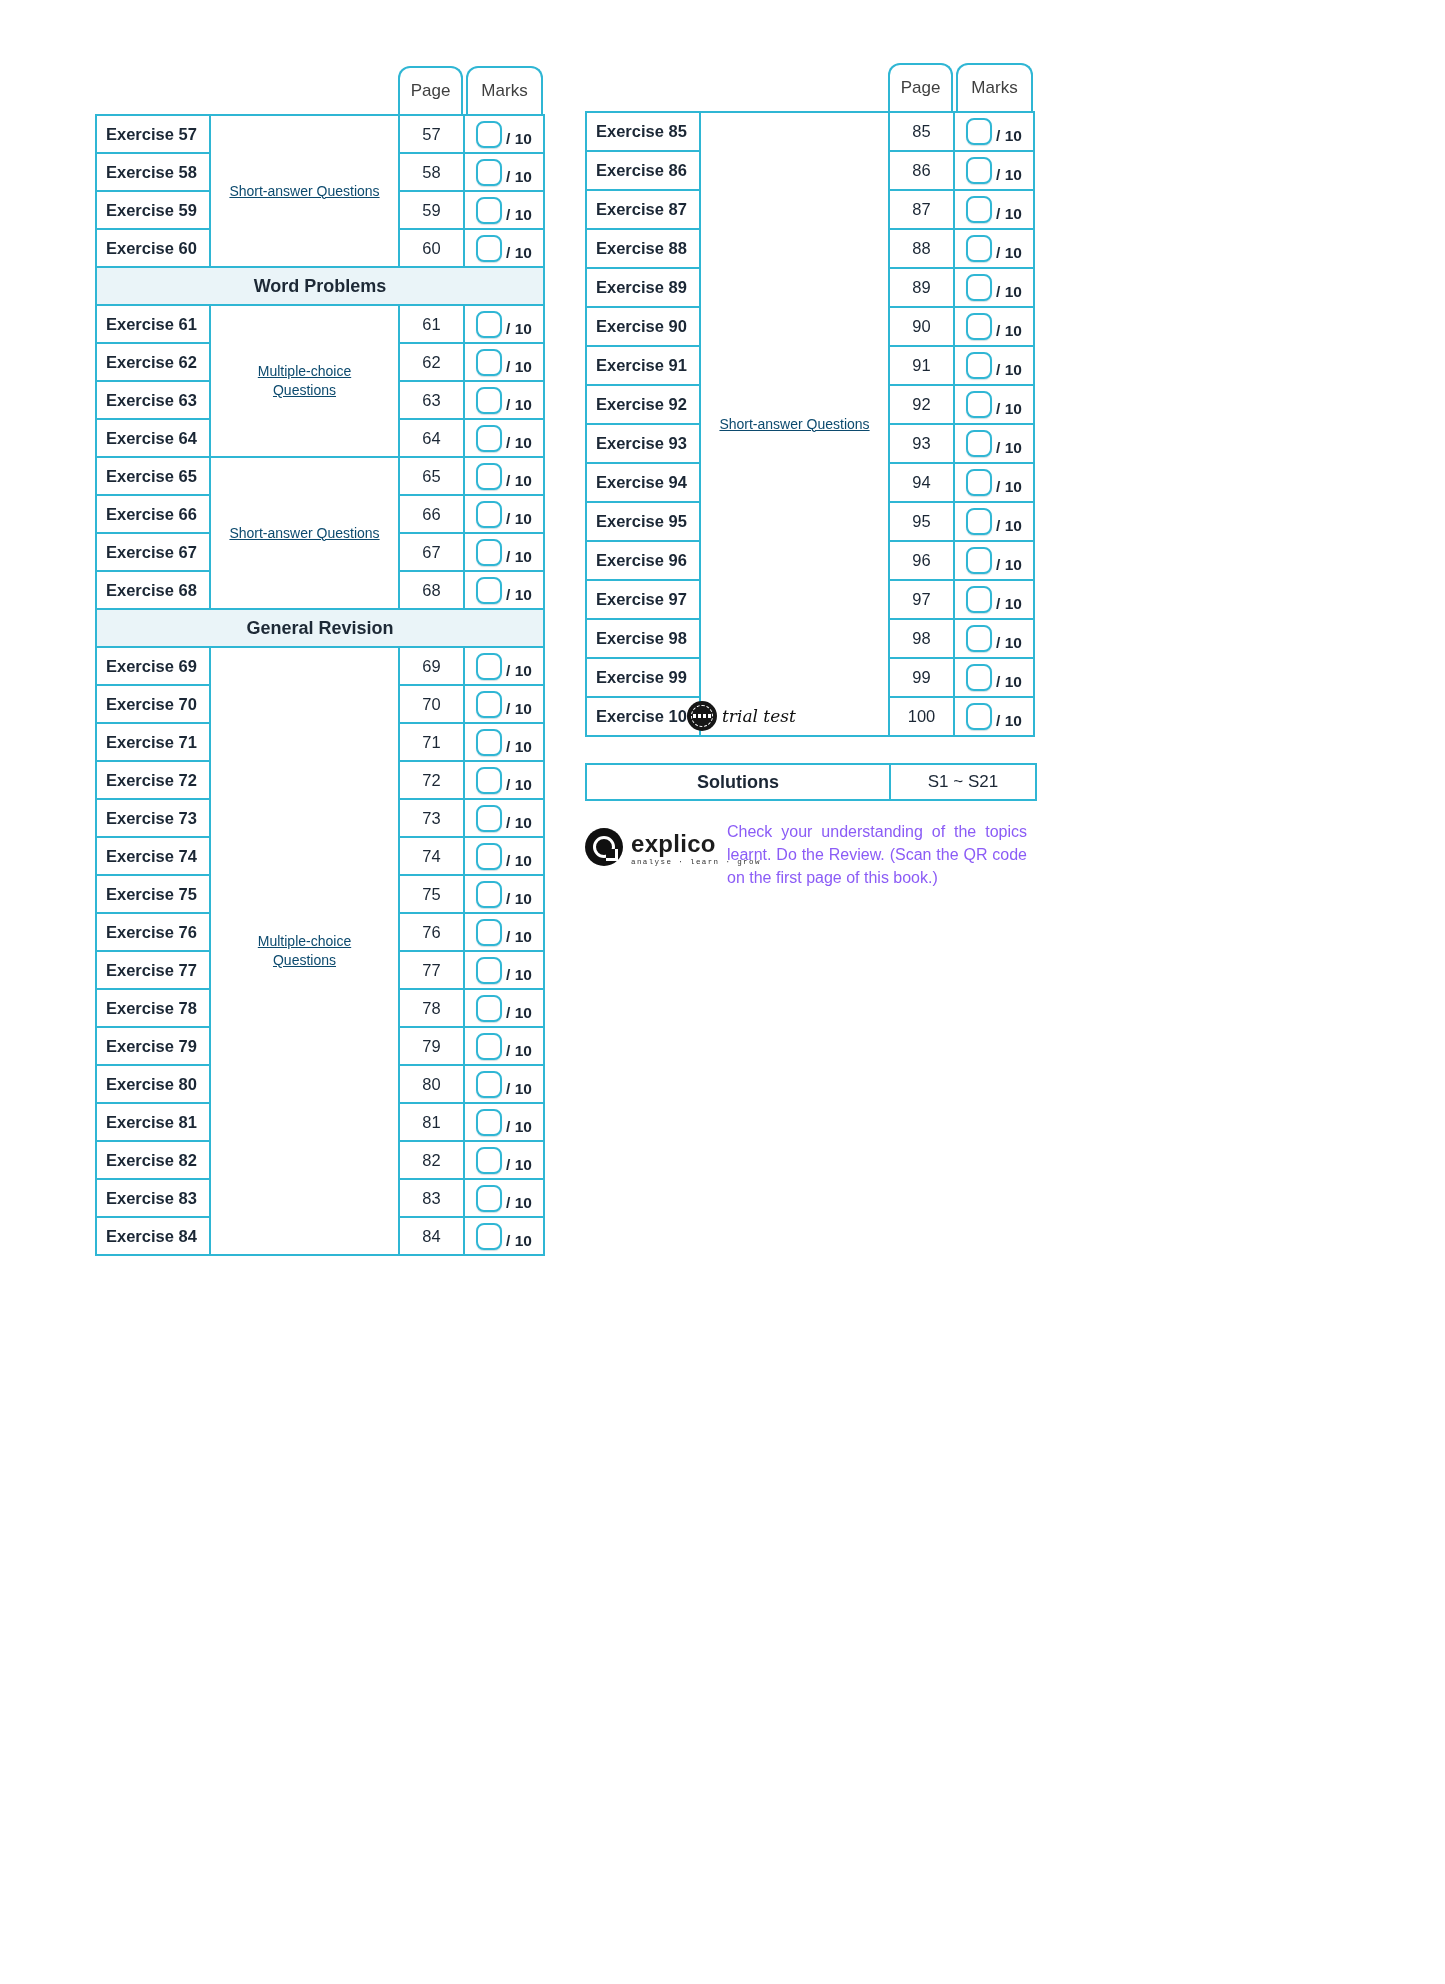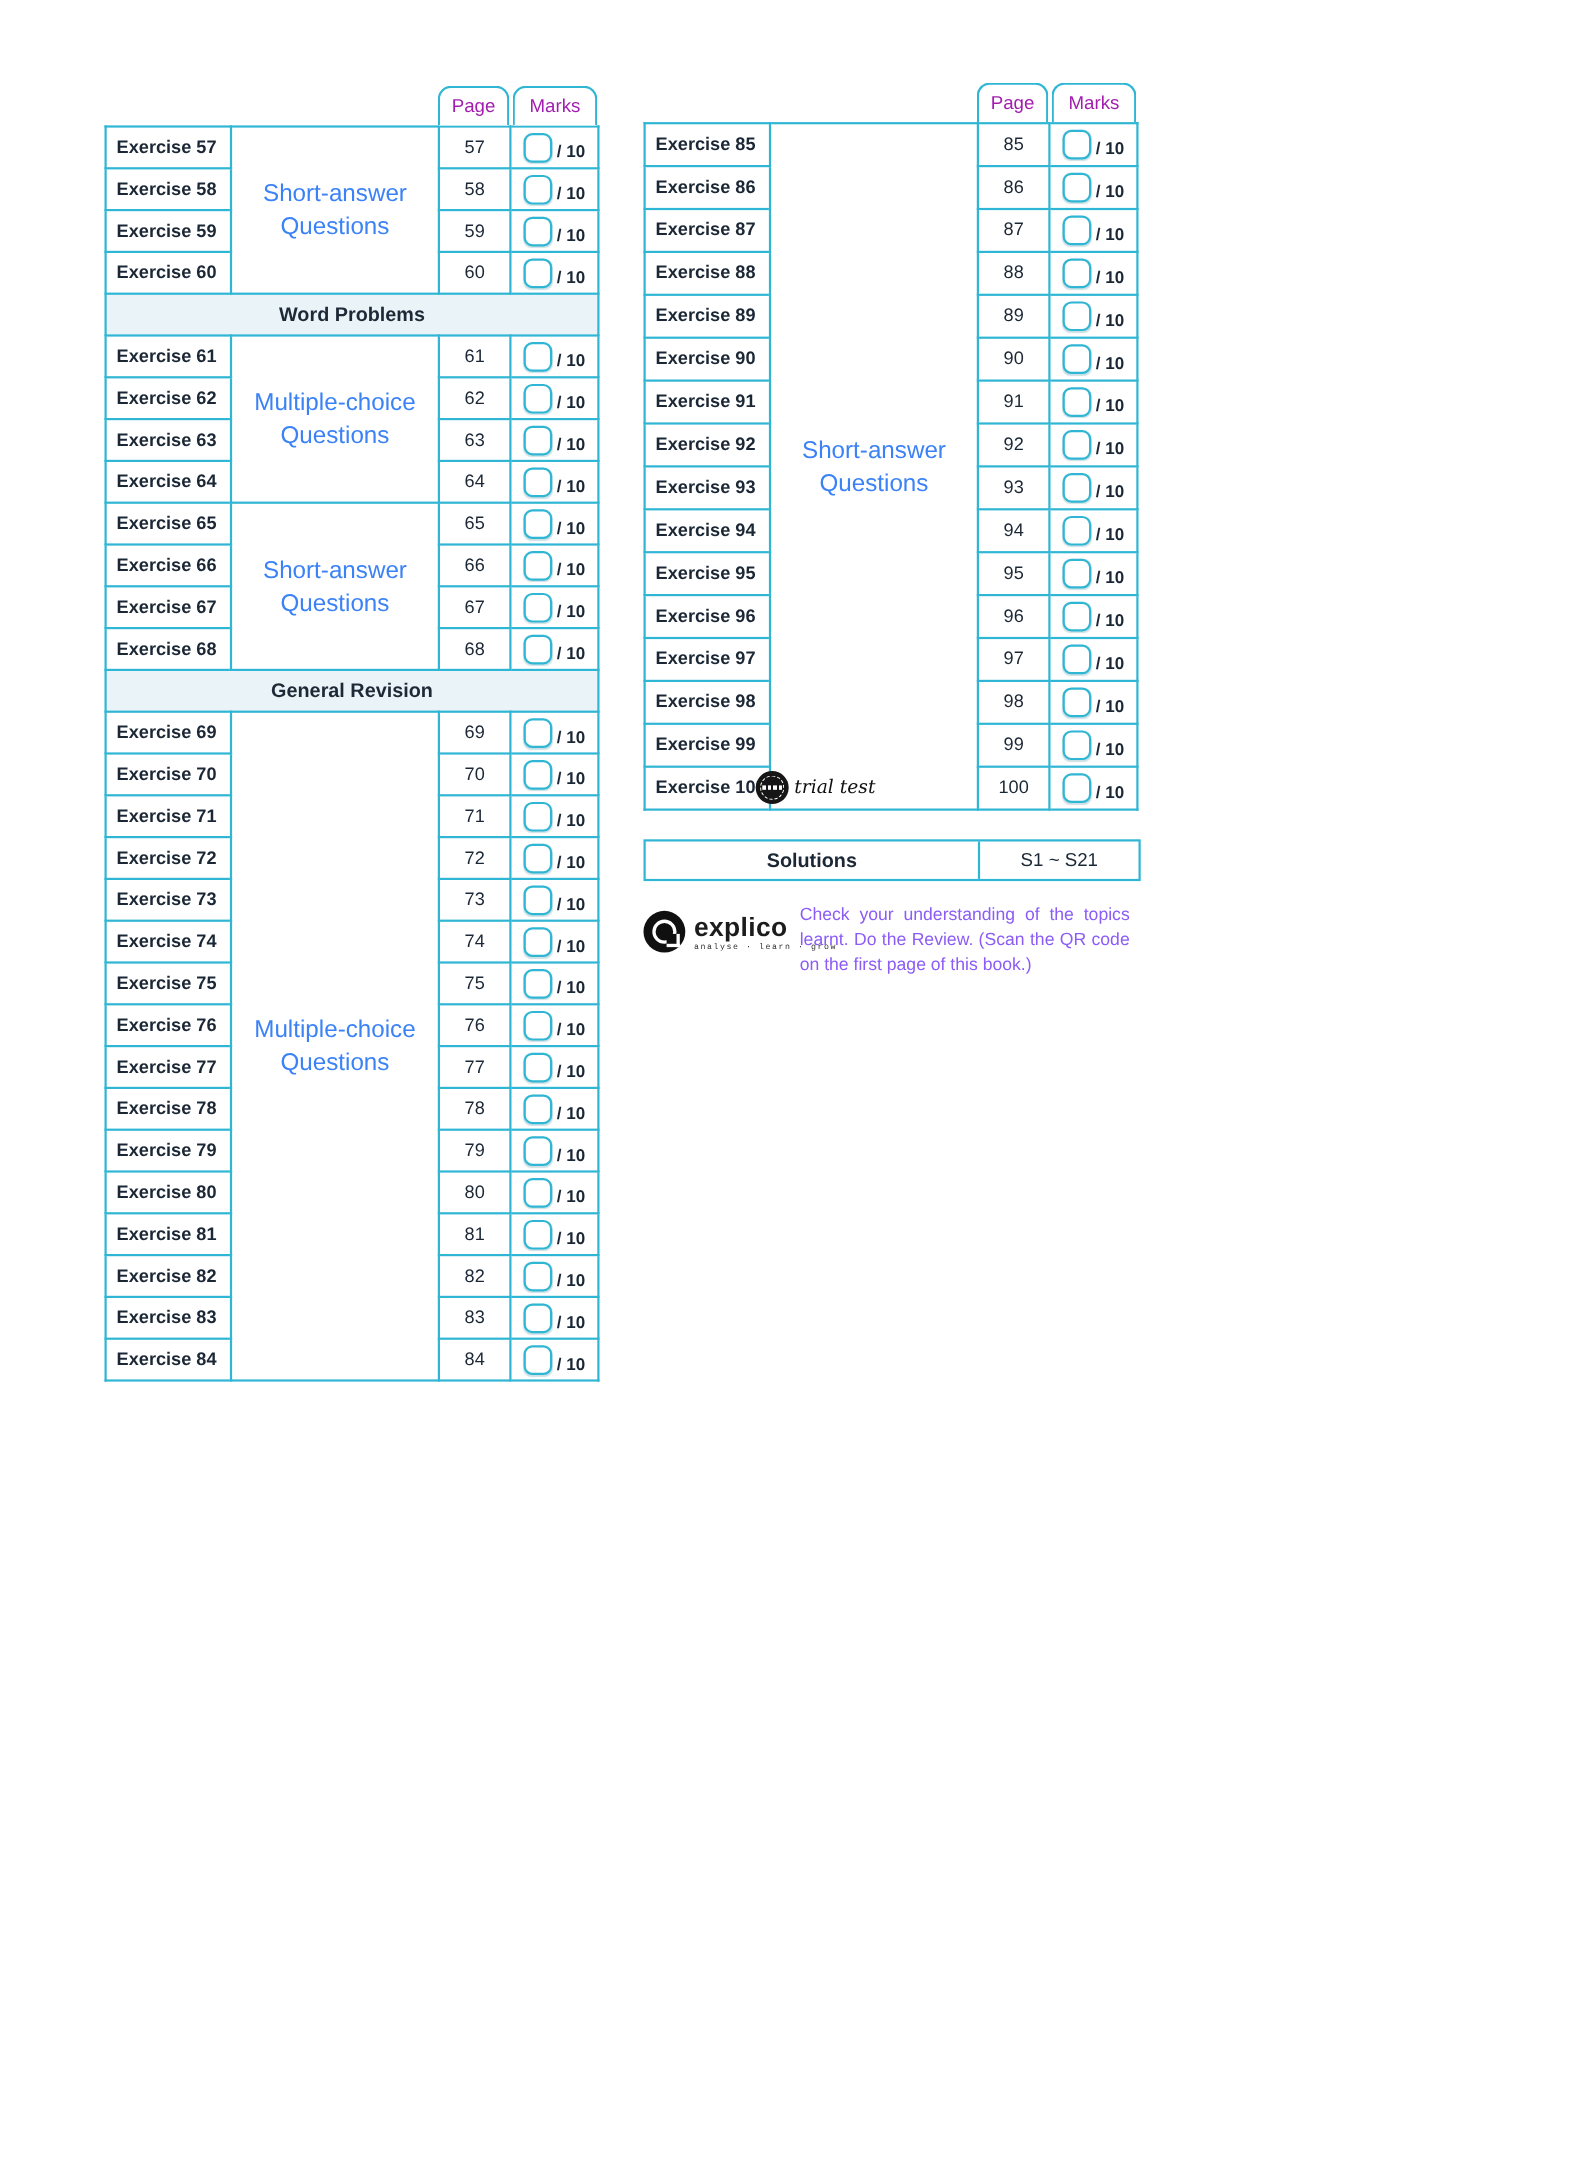--- a/index.html
+++ b/index.html
@@ -10,35 +10,35 @@
     font-family:"Liberation Sans", sans-serif; color:var(--ink);
   }
 
   .tbl-wrap { position:absolute; }
   #left-table { left:95px; top:78px; }
   #right-table { left:585px; top:75px; }
 
   .tabs-row { display:flex; align-items:flex-end; height:36px; }
   .tab-spacer { width:303px; }
   .tab {
-    height:36px; background:#fff; border:2px solid var(--teal); border-bottom:none;
+    height:48px; background:#fff; border:2px solid var(--teal); border-bottom:none;
     border-radius:12px 12px 0 0; display:flex; align-items:center; justify-content:center;
-    font-size:17px; color:#a21caf;
+    font-size:17px; color:#404040;
   }
   .tab.page { width:65px; }
   .tab.marks { width:77px; margin-left:3px; }
 
   table.marks-table { border-collapse:collapse; background:#fff; }
   .marks-table td { border:2px solid var(--teal); }
   .left-t td { height:38px; }
   .right-t td { height:39px; }
 
   td.name { width:114px; font-weight:bold; font-size:16.5px; padding-left:9px; white-space:nowrap; }
   td.cat  { width:189px; text-align:center; vertical-align:middle; position:relative; }
-  .cat-label { font-size:22px; line-height:1.35; color:#3b82f6; padding:0 14px; }
+  .cat-label { font-size:14px; line-height:1.35; color:#0c4a6e; padding:0 14px;text-decoration:underline; }
   td.pg   { width:65px; text-align:center; font-size:16.5px; }
   td.mk   { width:80px; }
   .mk-inner { display:flex; align-items:flex-end; justify-content:center; gap:4px; }
   .box {
     width:26px; height:27px; border:2px solid var(--teal); border-radius:8px; background:#fff;
     display:inline-block; flex-shrink:0; box-shadow:0 1px 1px rgba(48,130,150,0.25);
   }
   .den { font-weight:bold; font-size:15.5px; white-space:nowrap; }
 
   td.section {

